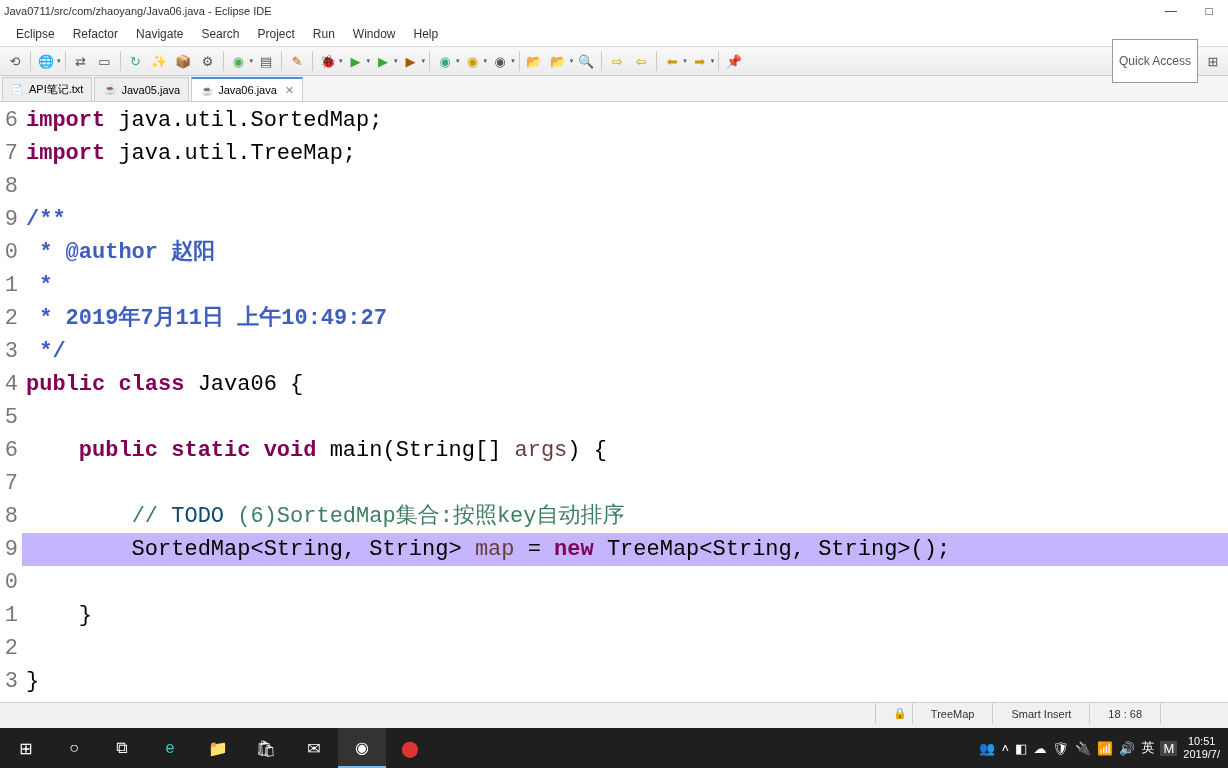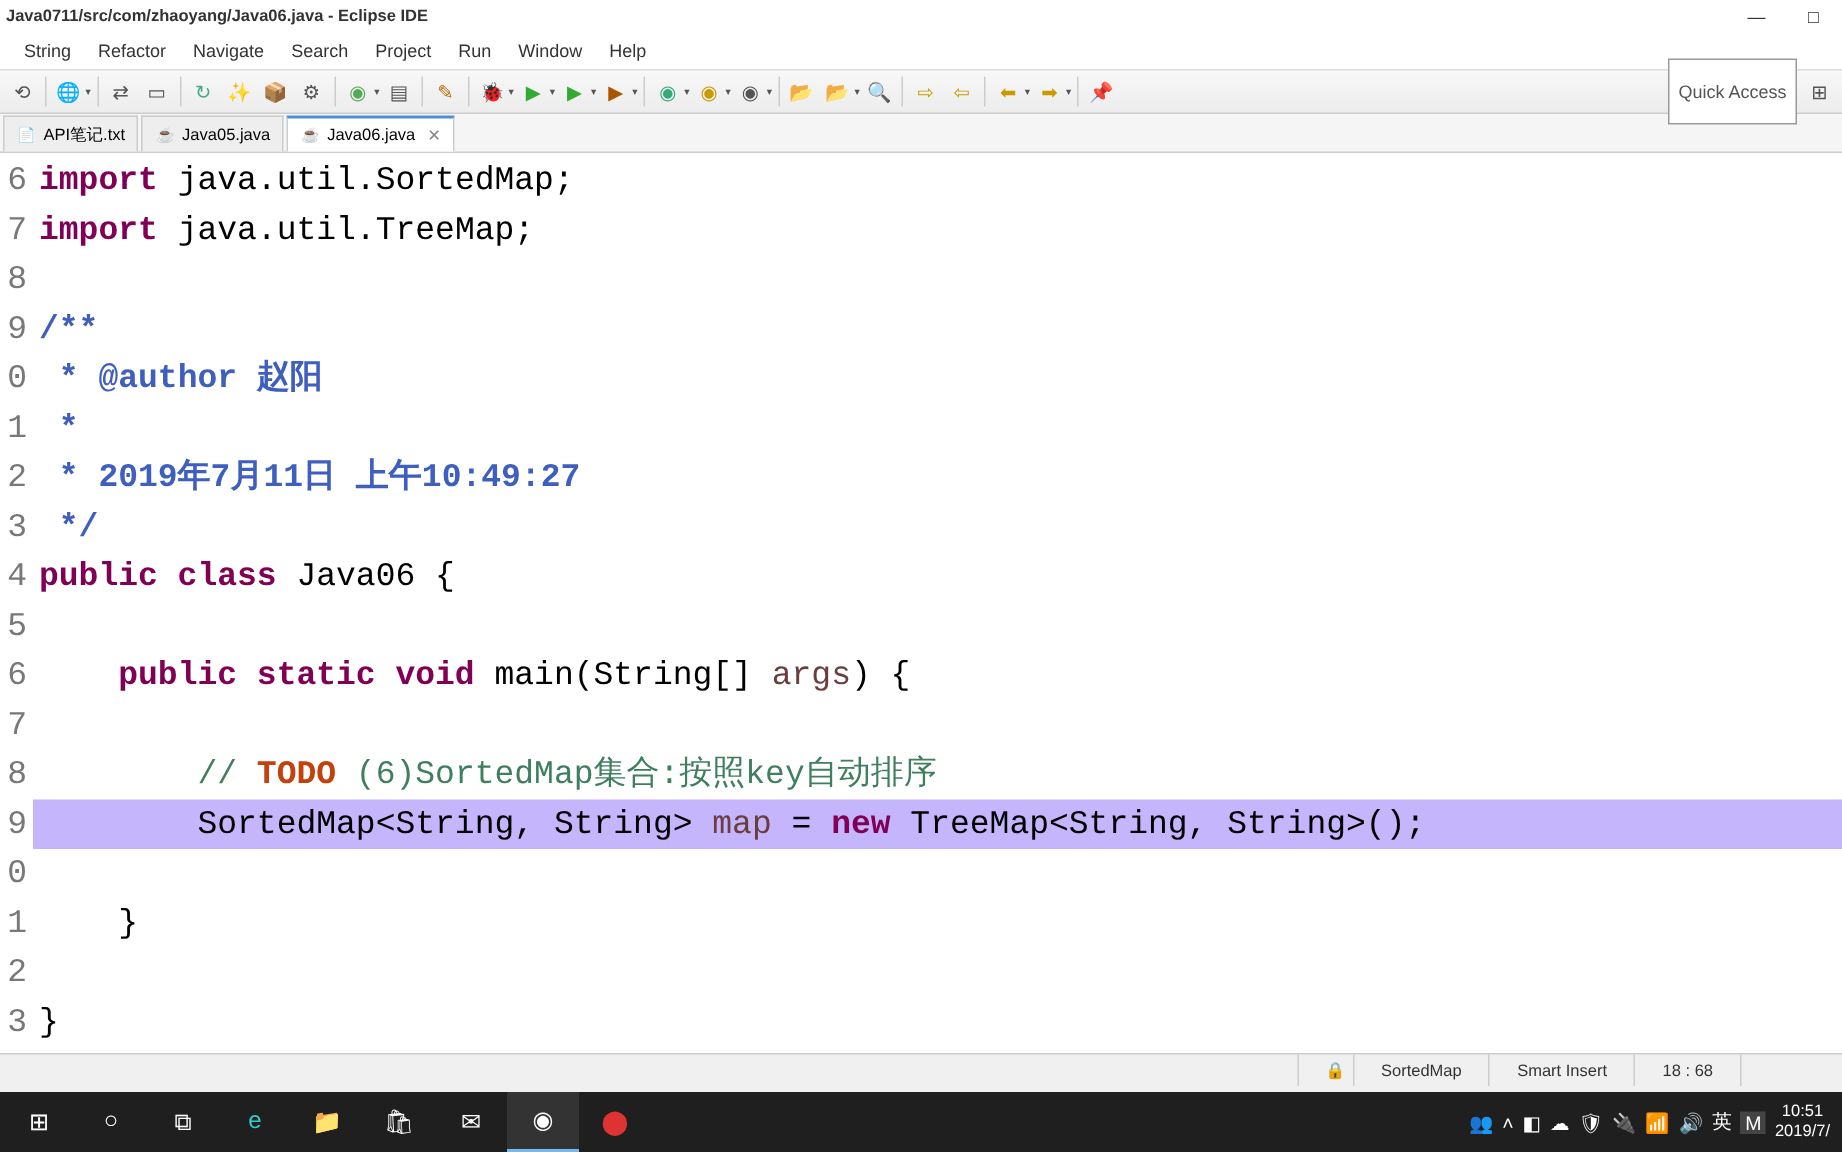--- a/index.html
+++ b/index.html
@@ -1,18 +1,18 @@
 <!DOCTYPE html>
 <html><head>
 <meta charset="utf-8">
 <style>
 * { margin: 0; padding: 0; box-sizing: border-box; }
 body { font-family: "Microsoft YaHei", "Segoe UI", sans-serif; font-size: 12px; background: #f0f0f0; overflow: hidden; width: 1228px; height: 768px; }
 .titlebar { height: 22px; background: #fff; display: flex; align-items: center; padding: 0 4px; justify-content: space-between; }
-.titlebar-left { display: flex; align-items: center; gap: 4px; font-weight: bold; }
+.titlebar-left { display: flex; align-items: center; gap: 4px; }
 .titlebar-title { font-size: 11px; color: #333; }
 .titlebar-right { display: flex; gap: 8px; }
 .win-btn { width: 30px; height: 20px; display: flex; align-items: center; justify-content: center; font-size: 12px; color: #333; }
 .menubar { height: 24px; background: #fff; display: flex; align-items: center; padding: 0 8px; gap: 2px; }
 .menu-item { padding: 2px 8px; cursor: pointer; color: #333; }
 .toolbar { height: 30px; background: linear-gradient(#f8f8f8,#ececec); border-top: 1px solid #ddd; border-bottom: 1px solid #ccc; display: flex; align-items: center; padding: 0 4px; gap: 2px; justify-content: space-between; }
 .toolbar-left { display: flex; align-items: center; gap: 2px; }
 .tb-btn { width: 22px; height: 22px; display: flex; align-items: center; justify-content: center; font-size: 13px; color: #555; cursor: pointer; border-radius: 2px; }
 .tb-sep { width: 1px; height: 20px; background: #ccc; margin: 0 2px; }
 .quick-access { border: 1px solid #999; padding: 14px 6px; background: #fff; font-size: 12px; color: #555; }
@@ -25,21 +25,21 @@
 .gutter { width: 22px; background: #fff; text-align: right; color: #787878; padding-top: 2px; user-select: none; }
 .gutter-line { height: 33px; line-height: 33px; padding-right: 4px; }
 .code { flex: 1; padding-top: 2px; position: relative; }
 .code-line { height: 33px; line-height: 33px; white-space: pre; padding-left: 4px; }
 .code-line.hl { background: #c4b5fd; }
 .kw { color: #7f0055; font-weight: bold; }
 .cm { color: #3f7f5f; }
 .cmtag { color: #3f5fbf; font-weight: bold; }
 .nm { color: #000; }
 .id { color: #6a3e3e; }
-.todo { color: #c2410c; font-weight: bold; }
+.todo { color: #0c4a6e; font-weight: normal; }
 .statusbar { height: 22px; background: #f0f0f0; border-top: 1px solid #ccc; display: flex; align-items: center; justify-content: flex-end; padding: 0 8px; gap: 0; font-size: 11px; color: #333; }
 .sb-cell { border-left: 1px solid #ccc; padding: 0 18px; height: 100%; display: flex; align-items: center; }
 .sb-icon { width: 24px; text-align: center; }
 .taskbar { position: absolute; bottom: 0; left: 0; right: 0; height: 40px; background: #1f1f1f; display: flex; align-items: center; justify-content: space-between; padding: 0 2px; }
 .taskbar-left { display: flex; align-items: center; height: 100%; }
 .tb-item { width: 48px; height: 40px; display: flex; align-items: center; justify-content: center; color: #fff; font-size: 16px; cursor: pointer; }
 .taskbar-right { display: flex; align-items: center; color: #fff; font-size: 11px; gap: 6px; padding-right: 6px; }
 .tray-icon { font-size: 13px; }
 .clock { text-align: center; line-height: 1.2; font-size: 11px; }
 .drop-arrow { font-size: 7px; color: #555; margin-left: -2px; }
@@ -51,21 +51,21 @@
   <div class="titlebar-left">
     <span class="titlebar-title">Java0711/src/com/zhaoyang/Java06.java - Eclipse IDE</span>
   </div>
   <div class="titlebar-right">
     <div class="win-btn">—</div>
     <div class="win-btn">□</div>
   </div>
 </div>
 
 <div class="menubar">
-  <div class="menu-item">String</div>
+  <div class="menu-item">Eclipse</div>
   <div class="menu-item">Refactor</div>
   <div class="menu-item">Navigate</div>
   <div class="menu-item">Search</div>
   <div class="menu-item">Project</div>
   <div class="menu-item">Run</div>
   <div class="menu-item">Window</div>
   <div class="menu-item">Help</div>
 </div>
 
 <div class="toolbar">
@@ -180,21 +180,21 @@
       <div class="code-line hl"><span class="nm">        SortedMap&lt;String, String&gt; </span><span class="id">map</span><span class="nm"> = </span><span class="kw">new </span><span class="nm">TreeMap&lt;String, String&gt;();</span></div>
       <div class="code-line"></div>
       <div class="code-line"><span class="nm">    }</span></div>
       <div class="code-line"></div>
       <div class="code-line"><span class="nm">}</span></div>
     </div>
 </div>
 
 <div class="statusbar">
   <div class="sb-cell sb-icon">🔒</div>
-  <div class="sb-cell">SortedMap</div>
+  <div class="sb-cell">TreeMap</div>
   <div class="sb-cell">Smart Insert</div>
   <div class="sb-cell">18 : 68</div>
   <div class="sb-cell" style="width:60px"></div>
 </div>
 
 <div class="taskbar">
   <div class="taskbar-left">
     <div class="tb-item" style="color:#fff">⊞</div>
     <div class="tb-item">○</div>
     <div class="tb-item">⧉</div>

